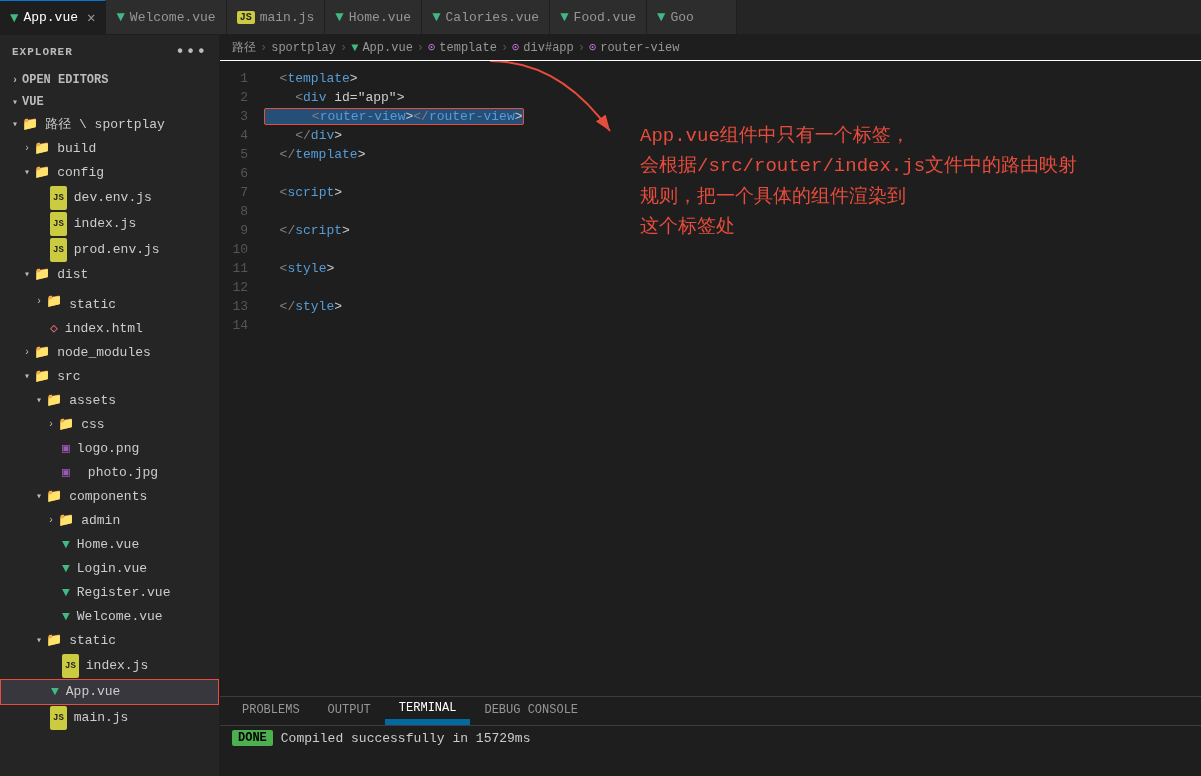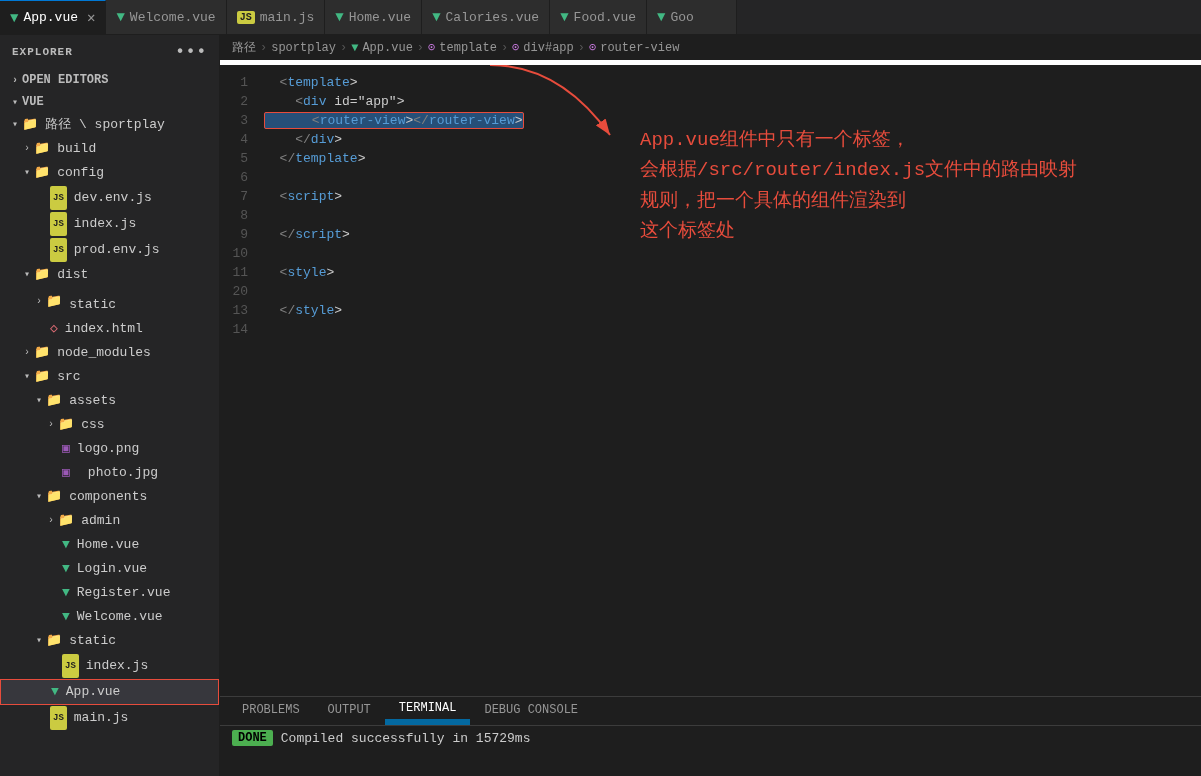--- a/index.html
+++ b/index.html
@@ -130,21 +130,21 @@
       flex-direction: column;
       overflow: hidden;
     }
 
     
     .breadcrumb {
       background: #1e1e1e;
       padding: 4px 12px;
       font-size: 12px;
       color: #969696;
-      border-bottom: 5px solid #ffffff;
+      border-bottom: 1px solid #ffffff;
       display: flex;
       align-items: center;
       gap: 4px;
       flex-shrink: 0;
     }
     .breadcrumb span { color: #969696; }
     .breadcrumb .sep { color: #555; }
     .breadcrumb .icon-vue { color: #42b883; }
     .breadcrumb .icon-circle { color: #c678dd; }
 
@@ -495,21 +495,21 @@
           </div>
           <div class="line">
             <span class="line-number">10</span>
             <span class="line-content"></span>
           </div>
           <div class="line">
             <span class="line-number">11</span>
             <span class="line-content">  <span class="s-punct">&lt;</span><span class="s-tag">style</span>&gt;</span>
           </div>
           <div class="line">
-            <span class="line-number">20</span>
+            <span class="line-number">12</span>
             <span class="line-content"></span>
           </div>
           <div class="line">
             <span class="line-number">13</span>
             <span class="line-content">  <span class="s-punct">&lt;/</span><span class="s-tag">style</span>&gt;</span>
           </div>
           <div class="line">
             <span class="line-number">14</span>
             <span class="line-content"></span>
           </div>

